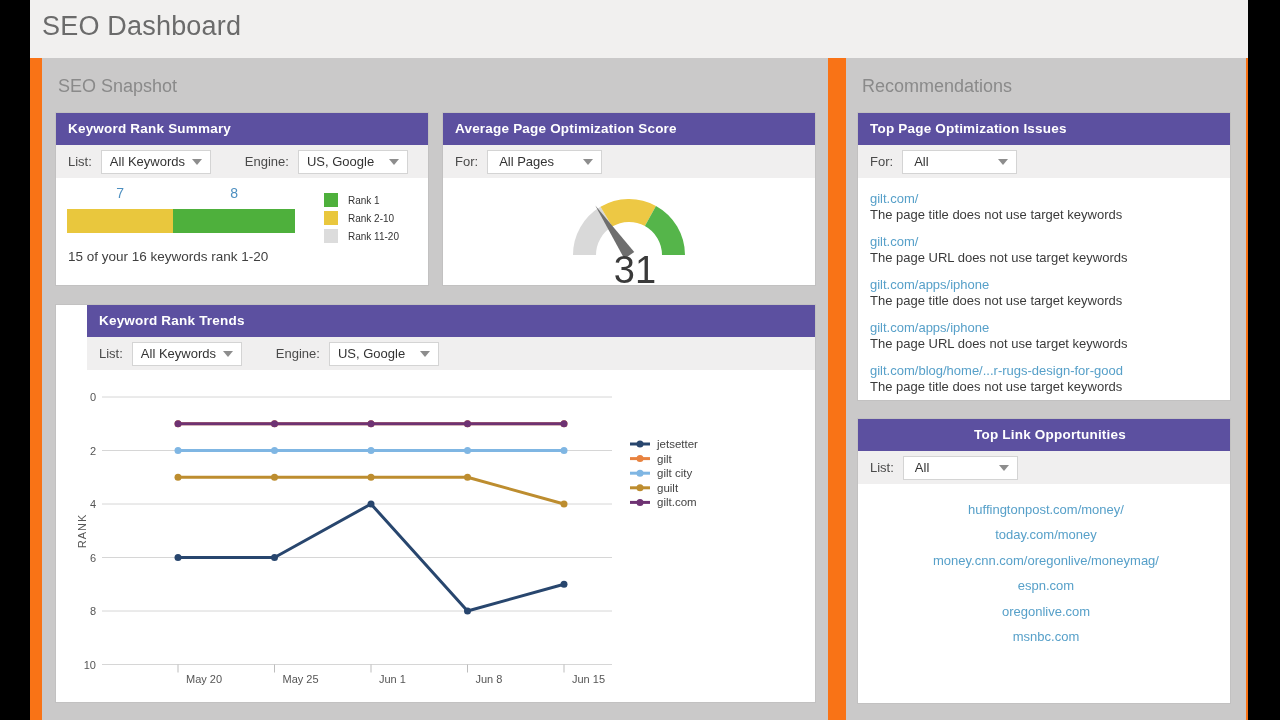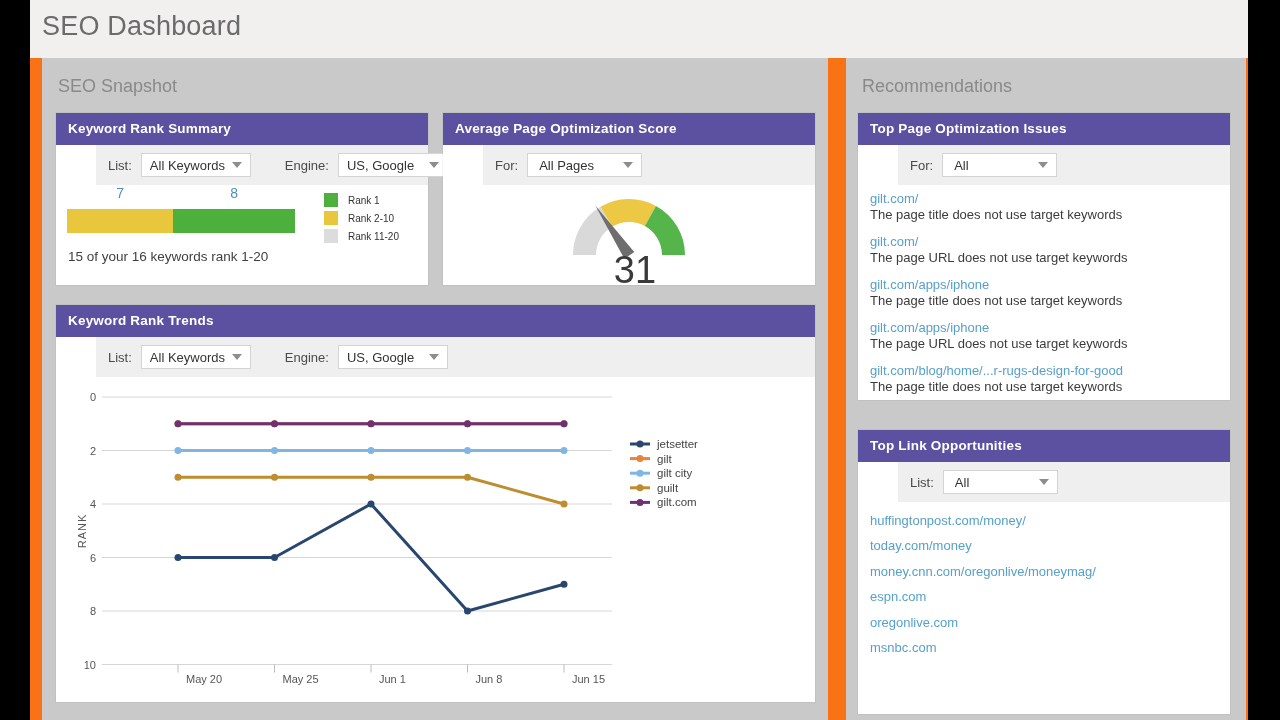--- a/index.html
+++ b/index.html
@@ -28,22 +28,22 @@
     position:absolute; left:16px; top:18px;
     font-size:18px; color:#8a8a8a; font-weight:400;
   }
   .panel { position:absolute; background:#fff; box-shadow:0 0 0 1px rgba(0,0,0,0.04); }
   .panel-header {
     height:32px; background:#5c50a0; color:#fff;
     font-size:13.5px; font-weight:bold; line-height:32px;
     padding-left:12px; letter-spacing:0.2px;
   }
   .filter-bar {
-    height:40px; background:#f0efef; display:flex; align-items:center;
-    padding-left:12px; font-size:13px; color:#4a4a4a;margin-left:40px;
+    height:33px; background:#f0efef; display:flex; align-items:center;
+    padding-left:12px; font-size:13px; color:#4a4a4a;
   }
   .filter-group { display:flex; align-items:center; }
   .filter-group.engine { margin-left:34px;align-items:center; }
   .filter-label { margin-right:9px; }
   .dropdown {
     background:#fff; border:1px solid #d4d4d4; height:24px;
     display:flex; align-items:center; justify-content:space-between;
     padding:0 8px; font-size:13px; color:#333; cursor:pointer;
   }
   .dd-110 { width:110px; }
@@ -150,21 +150,21 @@
       </div>
       <svg class="gauge-svg" id="gauge" width="200" height="88">
           <path d="M 44 57.99999999999999 A 56 56 0 0 1 71.49368071797923 9.798446487779145 L 83.20163328023776 29.595513108869852 A 33 33 0 0 0 67 57.99999999999999 Z" fill="#d9d9d9"></path>
           <path d="M 71.49368071797923 9.798446487779145 A 56 56 0 0 1 126.97820574969607 8.926825917543646 L 115.89787124535661 29.081879558552505 A 33 33 0 0 0 83.20163328023776 29.595513108869852 Z" fill="#edc844"></path>
           <path d="M 126.97820574969607 8.926825917543646 A 56 56 0 0 1 156 58 L 133 58 A 33 33 0 0 0 115.89787124535661 29.081879558552505 Z" fill="#55b54a"></path>
           <polygon points="66.27499732887216,8.375165543526293 95.35033306777493,61.792175815989104 105.23753246361886,55.072842045167604" fill="#6e6e6e"></polygon>
           <text x="106" y="86" text-anchor="middle" font-size="38" fill="#3a3a3a">31</text>
         </svg>
     </div>
 
-    <div class="panel" style="left:14px; top:247px; width:759px; height:397px;">
+    <div class="panel" style="left:14px; top:247px; width:759px; height:397px;padding-left:31px;">
       <div class="panel-header">Keyword Rank Trends</div>
       <div class="filter-bar">
         <div class="filter-group">
           <span class="filter-label">List:</span>
           <div class="dropdown dd-110">
             <span>All Keywords</span>
             <span class="caret"></span>
           </div>
         </div>
         <div class="filter-group engine">
@@ -283,21 +283,21 @@
     <div class="issue-desc">The page URL does not use target keywords</div>
   </div>
 
   <div class="issue-item">
     <a class="issue-link">gilt.com/blog/home/...r-rugs-design-for-good</a>
     <div class="issue-desc">The page title does not use target keywords</div>
   </div>
 </div>
     </div>
 
-    <div class="panel" style="left:12px; top:372px; width:372px; height:284px;">
+    <div class="panel" style="left:12px; top:361px; width:372px; height:284px;text-align:center;">
       <div class="panel-header">Top Link Opportunities</div>
       <div class="filter-bar">
         <div class="filter-group">
           <span class="filter-label">List:</span>
           <div class="dropdown dd-115">
             <span>All</span>
             <span class="caret"></span>
           </div>
         </div>
       </div>

